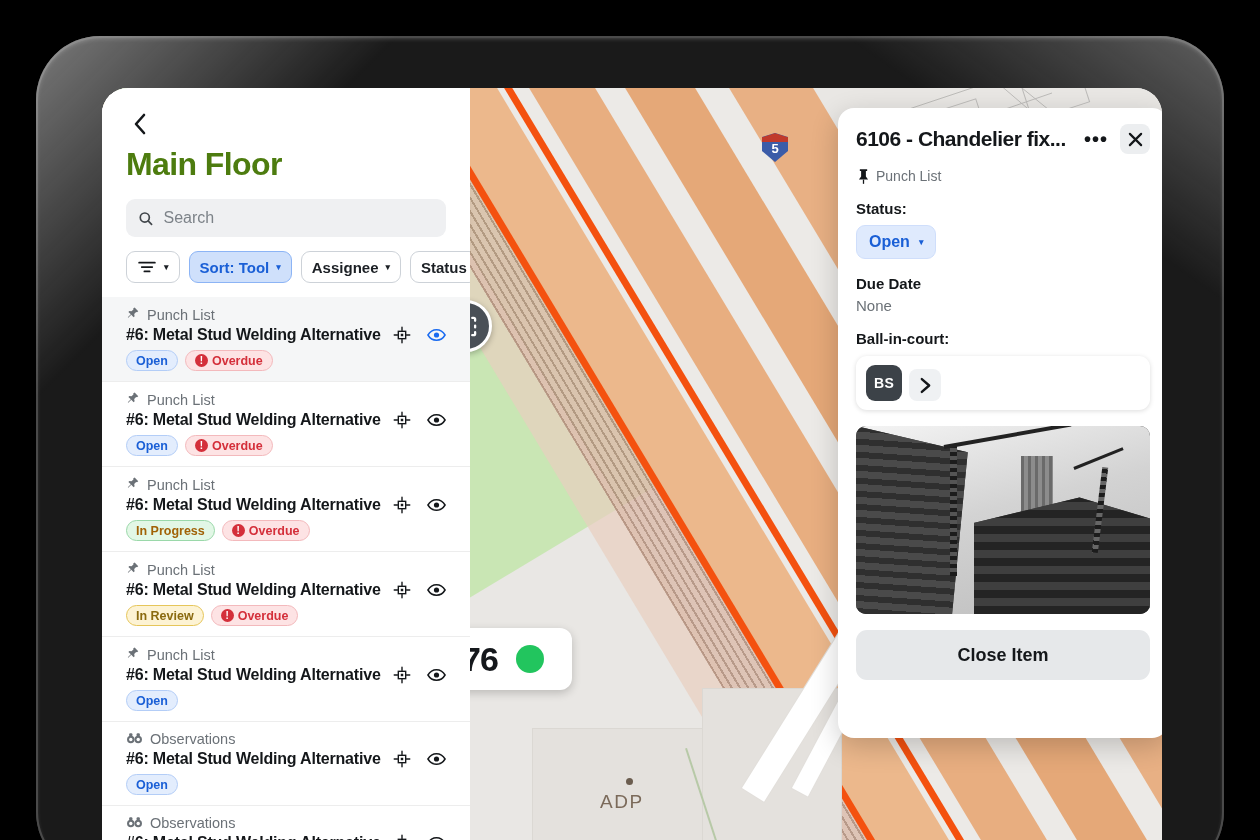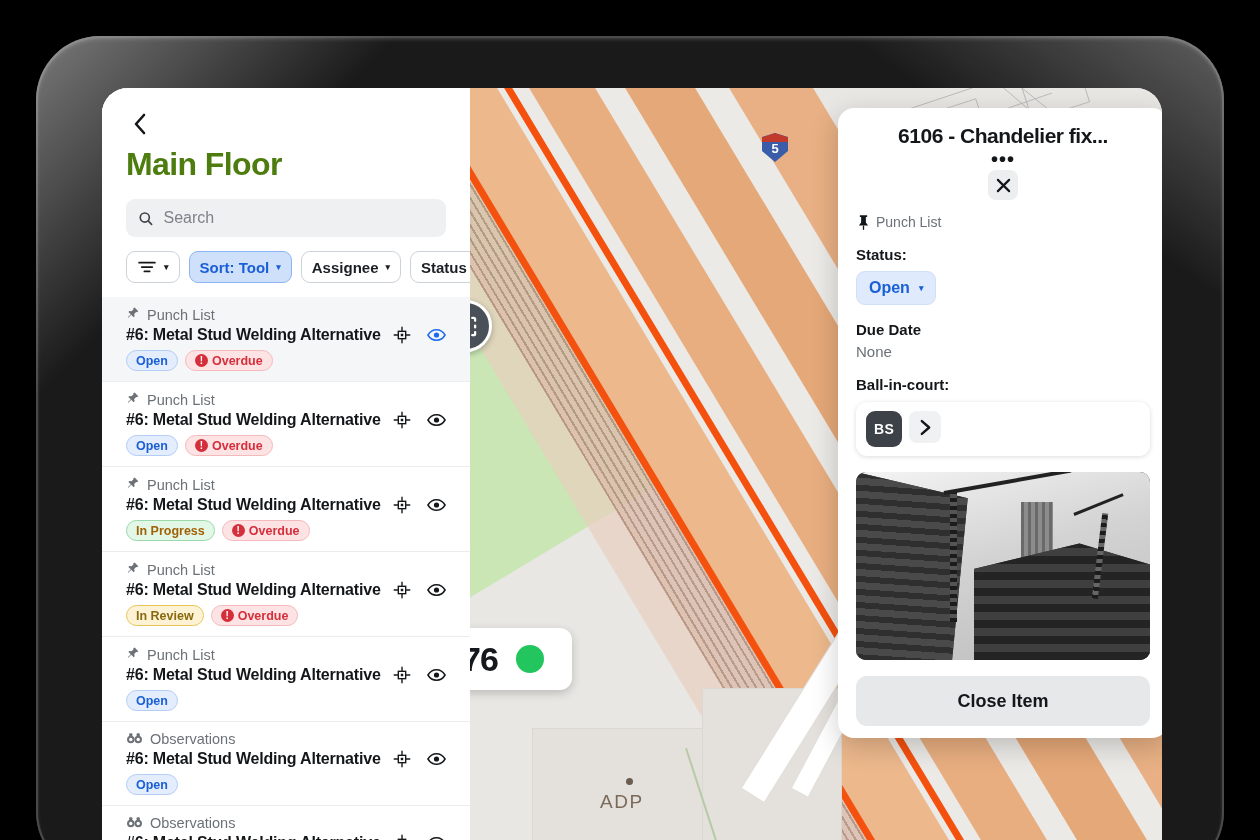--- a/index.html
+++ b/index.html
@@ -344,21 +344,21 @@
     position: absolute;
     left: 736px; top: 20px;
     width: 330px; height: 630px;
     background: #ffffff;
     border-radius: 16px;
     box-shadow: 0 8px 28px rgba(0,0,0,.20);
     z-index: 30;
     padding: 16px 18px 0 18px;
     overflow: hidden;
   }
-  #dp-head { display: flex; align-items: center; gap: 6px; flex-direction: column; }
+  #dp-head { display: flex; align-items: center; gap: 6px; }
   #dp-title {
     flex: 1; font-size: 21px; font-weight: 800; color: #14171a;
     letter-spacing: -.5px; white-space: nowrap; overflow: hidden;
   }
   #dp-more {
     color: #14171a; font-size: 20px; font-weight: 800;
     padding: 0 6px; cursor: pointer; letter-spacing: 1px;
     line-height: 10px;
   }
   #dp-close {
@@ -380,21 +380,21 @@
     border-radius: 9px; color: #1a5fd6;
     display: inline-flex; align-items: center; gap: 9px;
     font-size: 16px; font-weight: 600; cursor: pointer;
   }
   #dp-due-value { font-size: 15px; color:#6b7177; margin-top: 5px; }
   #dp-bic-card {
     margin-top: 9px;
     background: #fff; border-radius: 11px;
     box-shadow: 0 1px 5px rgba(0,0,0,.14);
     padding: 9px 10px;
-    display: flex; align-items: flex-start; gap: 7px;
+    display: flex; align-items: flex-end; gap: 7px;
   }
   #dp-avatar {
     width: 36px; height: 36px; border-radius: 9px;
     background: #3c4248; color: #fff;
     display: flex; align-items: center; justify-content: center;
     font-size: 14px; font-weight: 700; letter-spacing: .3px;
   }
   #dp-person { flex: 1; }
   #dp-person-name { font-size: 15px; font-weight: 600; color:#14171a; }
   #dp-person-role { font-size: 12.5px; color:#4a5057; margin-top:1px; }

